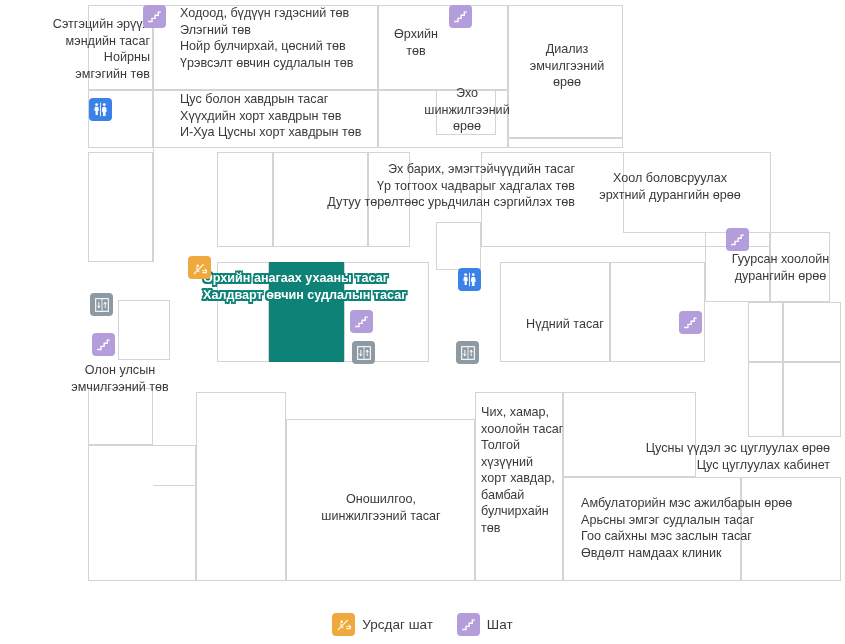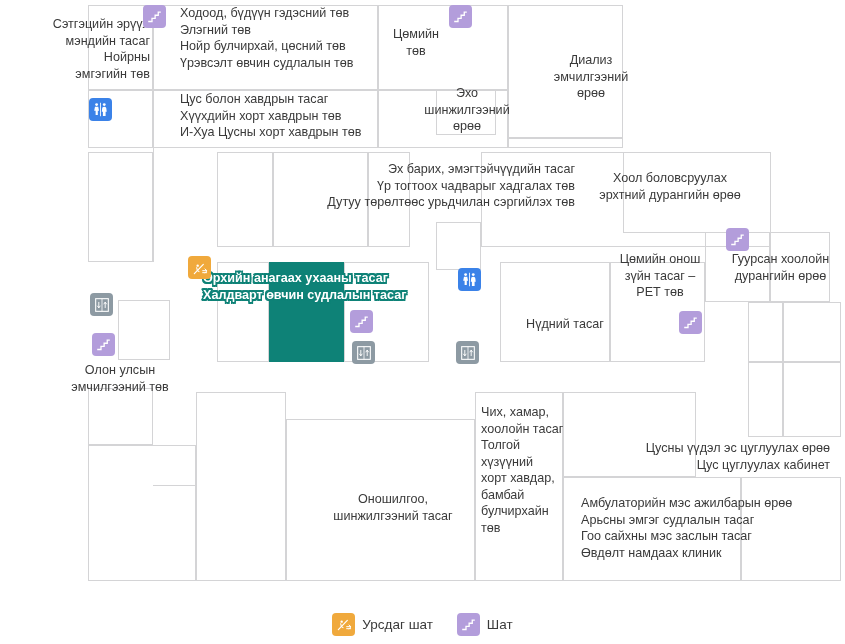--- a/index.html
+++ b/index.html
@@ -192,55 +192,52 @@
 
   <div class="label left" style="left:180px; top:5px; width:240px;">Ходоод, бүдүүн гэдэсний төв
 Элэгний төв
 Нойр булчирхай, цөсний төв
 Үрэвсэлт өвчин судлалын төв</div>
 
   <div class="label left" style="left:180px; top:91px; width:240px;">Цус болон хавдрын тасаг
 Хүүхдийн хорт хавдрын төв
 И-Хуа Цусны хорт хавдрын төв</div>
 
-  <div class="label center" style="left:372px; top:26px; width:88px;">Цөмийн
+  <div class="label center" style="left:372px; top:26px; width:88px;">Өрхийн
 төв</div>
 
   <div class="label center" style="left:412px; top:85px; width:110px;">Эхо
 шинжилгээний
 өрөө</div>
 
-  <div class="label center" style="left:532px; top:41px; width:118px;margin-top:11px;">Диализ
+  <div class="label center" style="left:508px; top:41px; width:118px;">Диализ
 эмчилгээний
 өрөө</div>
 
   <div class="label right" style="left:250px; top:161px; width:325px;">Эх барих, эмэгтэйчүүдийн тасаг
 Үр тогтоох чадварыг хадгалах төв
 Дутуу төрөлтөөс урьдчилан сэргийлэх төв</div>
 
   <div class="label center" style="left:575px; top:170px; width:190px;">Хоол боловсруулах
 эрхтний дурангийн өрөө</div>
 
   <div class="label onfill" style="left:203px; top:270px; width:280px;">Өрхийн анагаах ухааны тасаг
 Халдварт өвчин судлалын тасаг</div>
 
-  <div class="label center" style="left:605px; top:251px; width:110px;">Цөмийн онош
-зүйн тасаг –
-РЕТ төв</div>
 
   <div class="label center" style="left:718px; top:251px; width:125px;">Гуурсан хоолойн
 дурангийн өрөө</div>
 
 
   <div class="label center" style="left:505px; top:316px; width:120px;">Нүдний тасаг</div>
 
   <div class="label center" style="left:55px; top:362px; width:130px;">Олон улсын
 эмчилгээний төв</div>
 
-  <div class="label center" style="left:288px; top:491px; width:186px;margin-left:12px;">Оношилгоо,
+  <div class="label center" style="left:288px; top:491px; width:186px;">Оношилгоо,
 шинжилгээний тасаг</div>
 
   <div class="label left" style="left:481px; top:404px; width:85px;">Чих, хамар,
 хоолойн тасаг
 Толгой
 хүзүүний
 хорт хавдар,
 бамбай
 булчирхайн
 төв</div>

